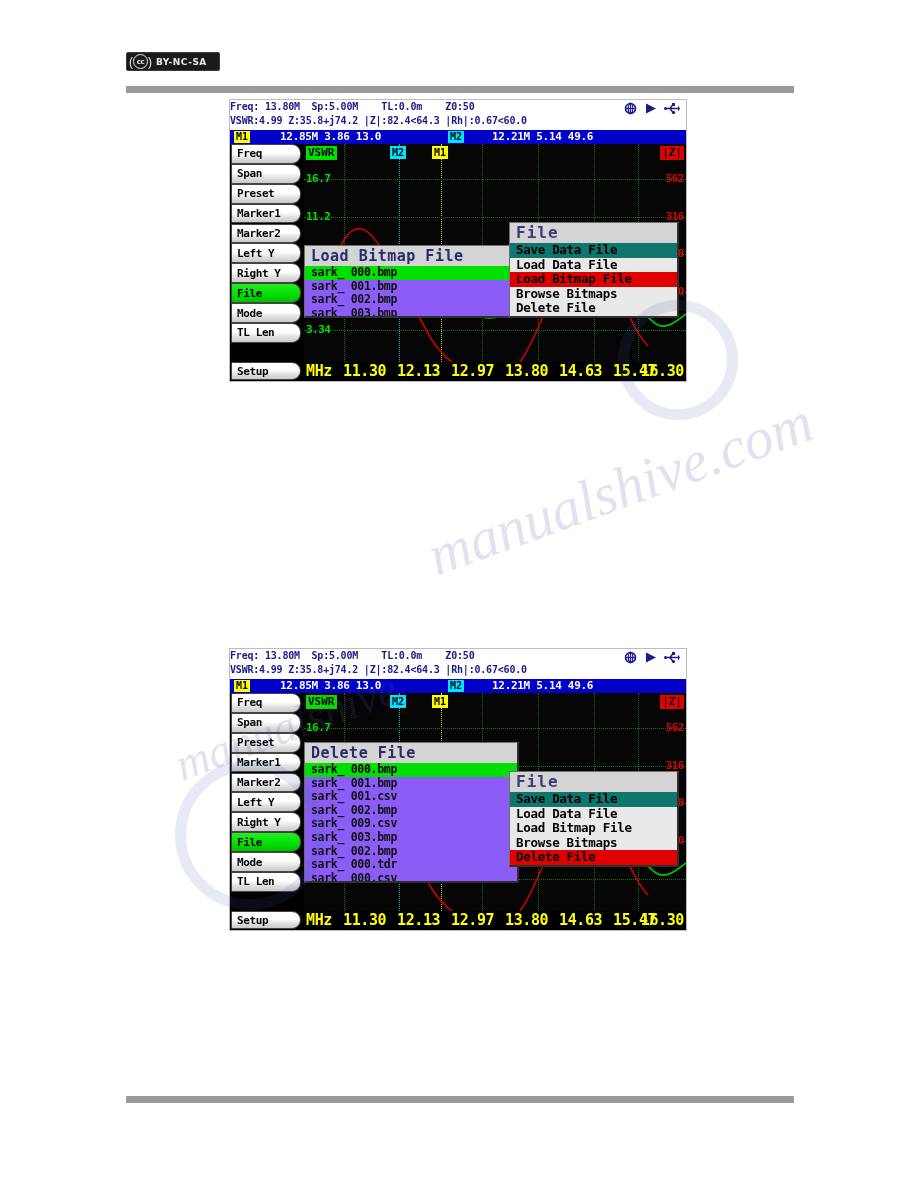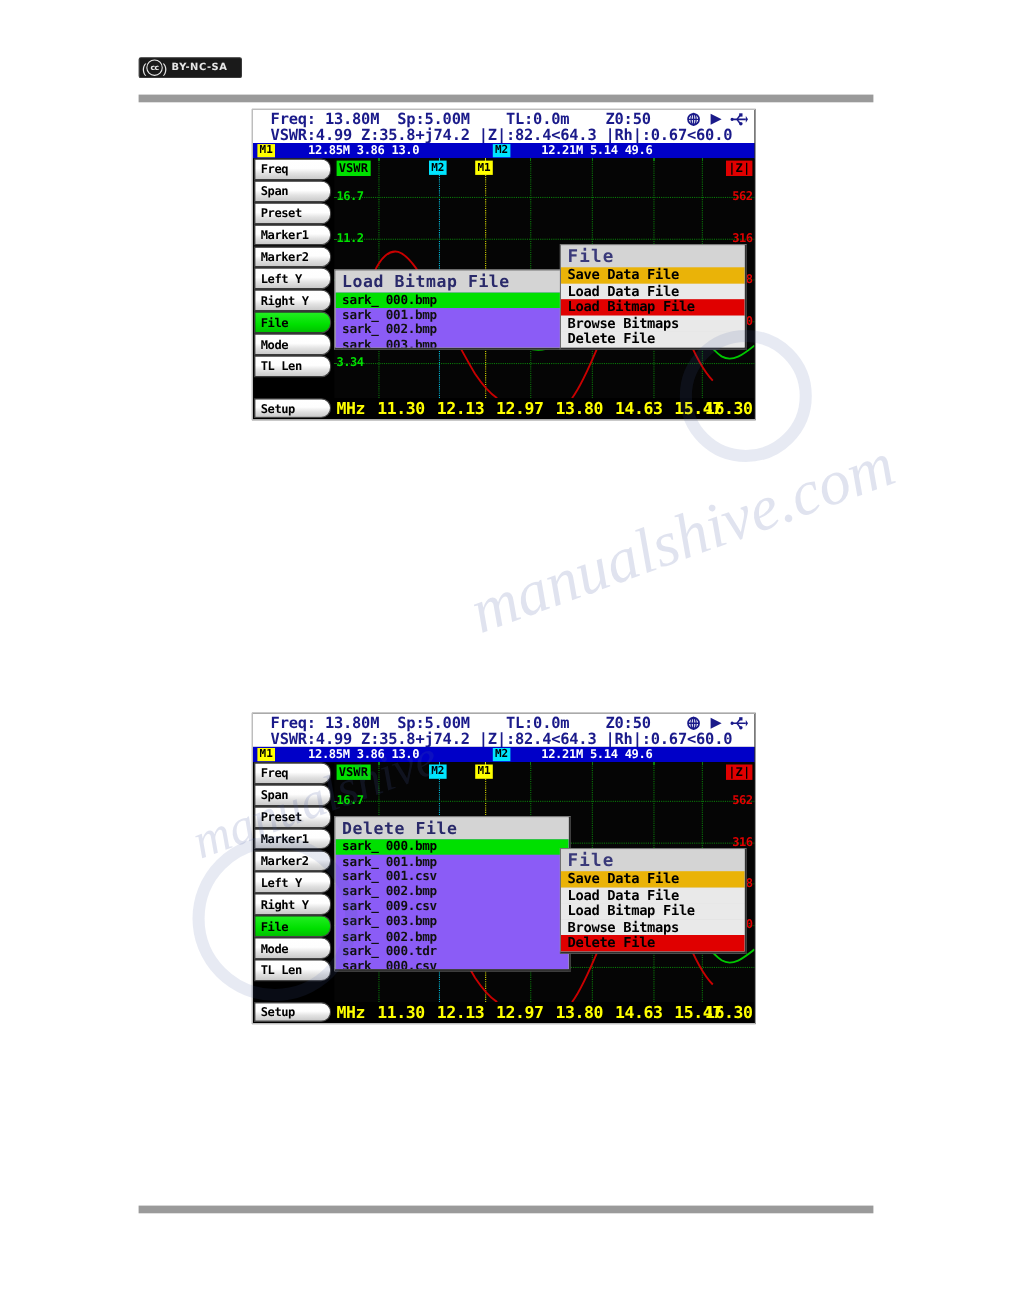--- a/index.html
+++ b/index.html
@@ -81,23 +81,23 @@
   .device-2 { left: 229px; top: 648px; }
 
   .dev-inner { position: relative; width: 456px; height: 281px; background:#000; }
 
   
   .status-block {
     position: absolute; left: 0; top: 0; width: 456px; height: 30px;
     background: #ffffff;
   }
   .status-line {
-    position: absolute; left: 16px;
-    font-family: "DejaVu Sans Mono", monospace;
-    font-size: 14px; font-weight: bold;
+    position: absolute; left: 0;
+    font-family: "DejaVu Sans Mono", monospace;
+    font-size: 10px; font-weight: bold;
     color: #1a1a8a;
     white-space: pre;
     letter-spacing: -0.2px;
   }
   .status-l1 { top: 1px; }
   .status-l2 { top: 15px; }
   .status-icons {
     position: absolute; right: 6px; top: 2px;
     display: flex; align-items: center; gap: 7px;
   }
@@ -259,21 +259,21 @@
   .menu-row {
     font-family: "DejaVu Sans Mono", monospace;
     font-size: 12.5px; font-weight: bold;
     color: #000;
     height: 14.5px; line-height: 14.5px;
     padding-left: 6px;
     background: #e9e9e9;
     letter-spacing: -0.3px;
     white-space: pre;
   }
-  .menu-row.hl-green { background: #eab308; }
+  .menu-row.hl-green { background: #0f766e; }
   .menu-row.hl-red { background: #e00000; }
 </style>
 </head>
 <body>
 
 <div class="page">
 
   <div class="watermark">
     <div class="wm-text wm1">manualshive.com</div>
     <div class="wm-text wm2">manualshive</div>

